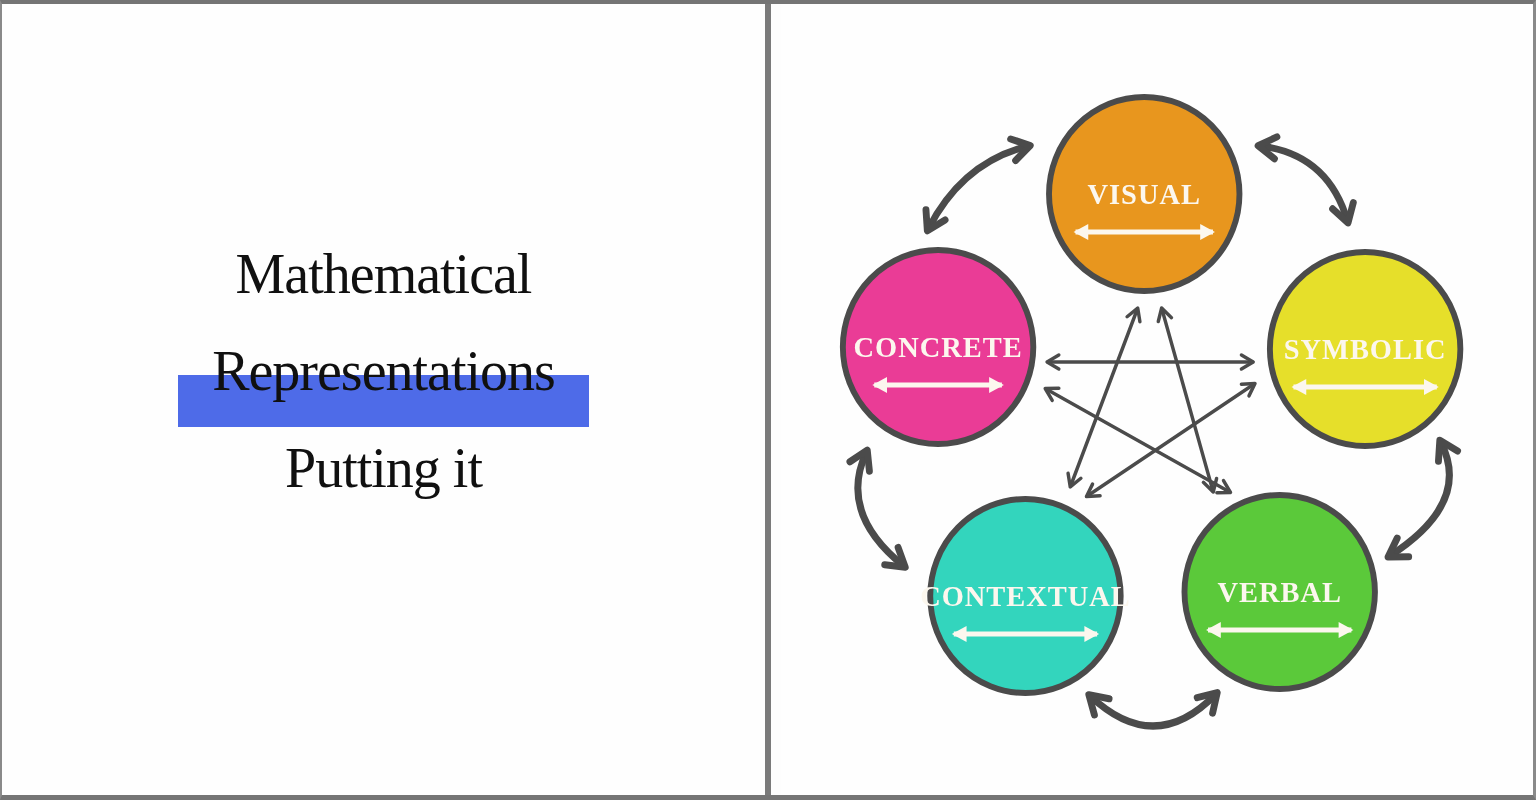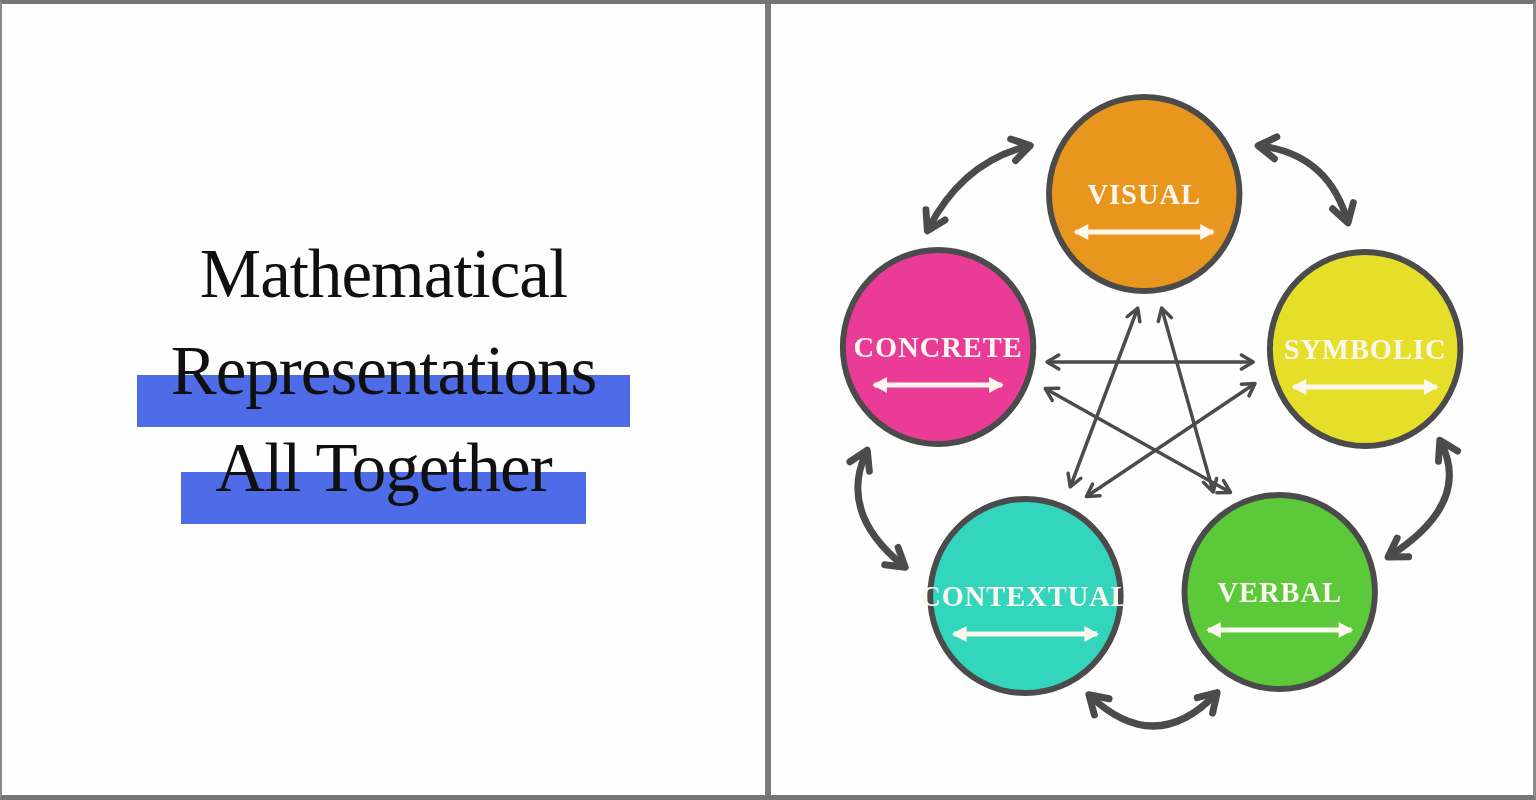--- a/index.html
+++ b/index.html
@@ -31,21 +31,21 @@
     position:relative;
     flex:1 1 auto;
     background:#fefefe;
     margin-left:10px;
   }
   .title-block{
     position:absolute;
     z-index:0;
     top:222px;left:0;right:0;
     text-align:center;
-    font-size:69px;
+    font-size:56px;
     line-height:97px;
     color:#101010;
     letter-spacing:-1px;
   }
   .title-line{white-space:nowrap;}
   .hl{
     position:relative;
     display:inline-block;
     line-height:97px;
   }
@@ -67,21 +67,21 @@
 </style>
 </head>
 <body>
 
 <div class="frame">
 
   <div class="panel-left">
     <div class="title-block">
       <div class="title-line"><span>Mathematical</span></div>
       <div class="title-line"><span class="hl">Representations</span></div>
-      <div class="title-line"><span class="hl">All Together</span></div>
+      <div class="title-line"><span>Putting it</span></div>
     </div>
   </div>
 
   <div class="divider"></div>
 
   <div class="panel-right">
     <svg class="diagram-svg" viewBox="0 0 766 791" preserveAspectRatio="none">
       <defs>
         <marker id="ahThick" markerUnits="userSpaceOnUse" markerWidth="30" markerHeight="30" refX="21" refY="15" orient="auto-start-reverse">
           <path d="M5,4 L23,15 L5,26" fill="none" stroke="#4B4B4B" stroke-width="7" stroke-linecap="round" stroke-linejoin="round"></path>

